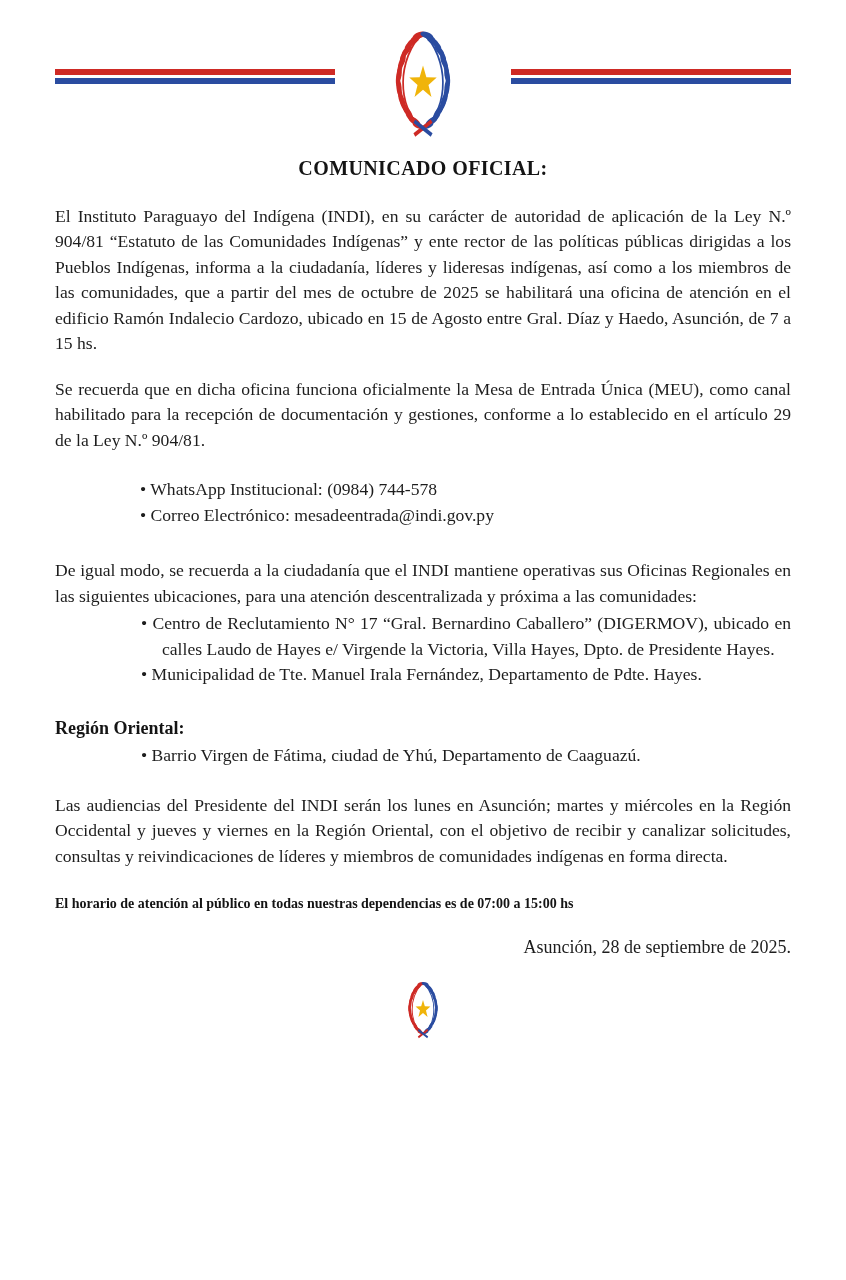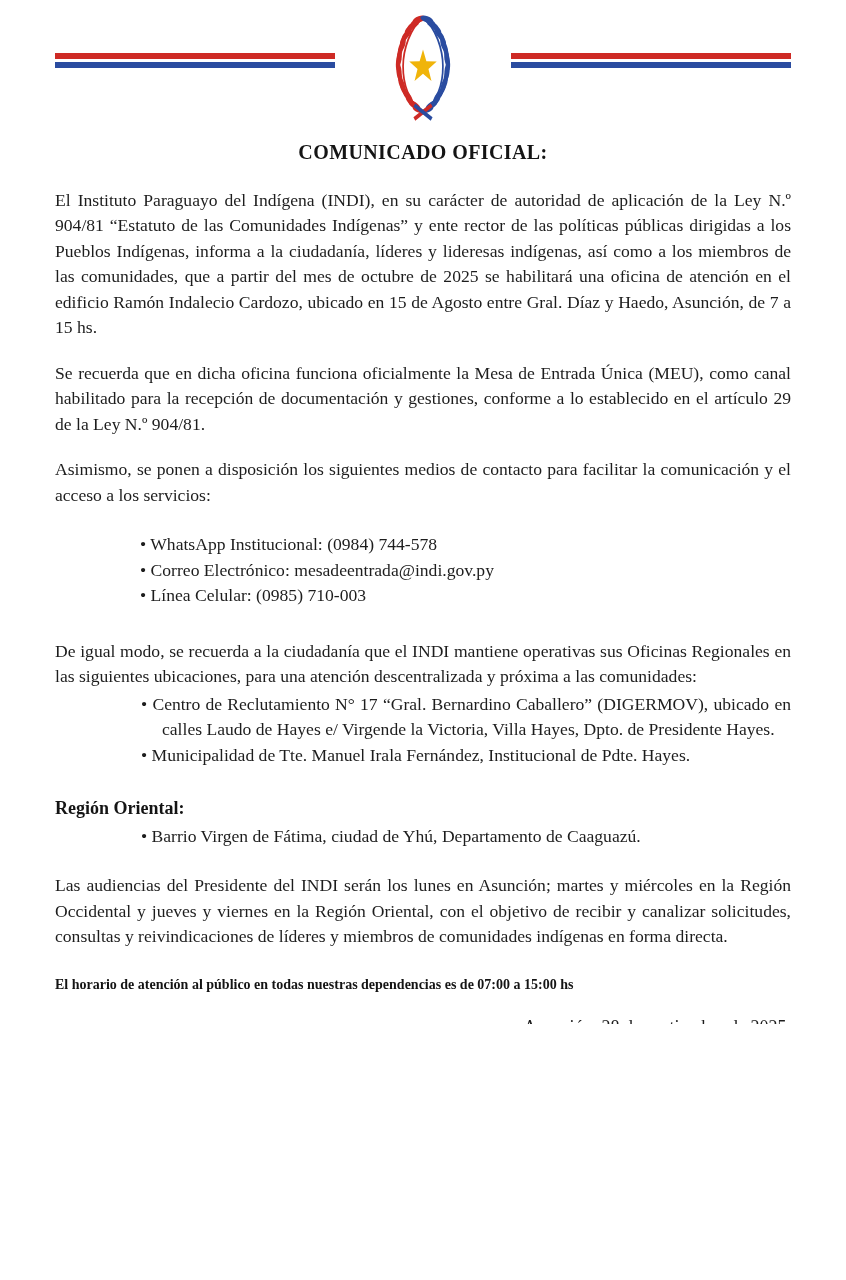--- a/index.html
+++ b/index.html
@@ -1,20 +1,20 @@
 <!DOCTYPE html>
 <html><head>
 <meta charset="utf-8">
 <style>
   * { margin:0; padding:0; box-sizing:border-box; }
   html,body { background:#ffffff; }
   .page {
     position:relative;
     width:846px; height:1024px;
-    margin:0 auto;
+    margin:16px auto;
     background:#ffffff;
     padding:0 55px;
     overflow:hidden;
     font-family:"Liberation Serif","DejaVu Serif",serif;
     color:#1d1d1d;
     font-size:17.6px;
     line-height:25.5px;
   }
 
   
@@ -148,47 +148,42 @@
     <div class="stripe right">
       <div class="bar-red"></div>
       <div class="bar-blue"></div>
     </div>
   </div>
 
   <div class="doc-title">COMUNICADO OFICIAL:</div>
 
   <p class="p p-1">El Instituto Paraguayo del Indígena (INDI), en su carácter de autoridad de aplicación de la Ley N.º 904/81 “Estatuto de las Comunidades Indígenas” y ente rector de las políticas públicas dirigidas a los Pueblos Indígenas, informa a la ciudadanía, líderes y lideresas indígenas, así como a los miembros de las comunidades, que a partir del mes de octubre de 2025 se habilitará una oficina de atención en el edificio Ramón Indalecio Cardozo, ubicado en 15 de Agosto entre Gral. Díaz y Haedo, Asunción, de 7 a 15 hs.</p>
   <p class="p p-2">Se recuerda que en dicha oficina funciona oficialmente la Mesa de Entrada Única (MEU), como canal habilitado para la recepción de documentación y gestiones, conforme a lo establecido en el artículo 29 de la Ley N.º 904/81.</p>
-  <p class="p p-3">Asimismo, se ponen a disposición los siguientes medios de contacto para facilitar la comunicación y el acceso a los servicios:</p>
 
   <div class="contacts">
     <div class="cbullet">
       <span>•</span>
       <span>WhatsApp Institucional: (0984) 744-578</span>
     </div>
     <div class="cbullet">
       <span>•</span>
       <span>Correo Electrónico: mesadeentrada@indi.gov.py</span>
     </div>
-    <div class="cbullet">
-      <span>•</span>
-      <span>Línea Celular: (0985) 710-003</span>
-    </div>
   </div>
 
   <p class="p p-4">De igual modo, se recuerda a la ciudadanía que el INDI mantiene operativas sus Oficinas Regionales en las siguientes ubicaciones, para una atención descentralizada y próxima a las comunidades:</p>
 
   <div class="rlist">
     <div class="rbullet">
       <span>•</span>
       <span>Centro de Reclutamiento N° 17 “Gral. Bernardino Caballero” (DIGERMOV), ubicado en calles Laudo de Hayes e/ Virgende la Victoria, Villa Hayes, Dpto. de Presidente Hayes.</span>
     </div>
     <div class="rbullet">
       <span>•</span>
-      <span>Municipalidad de Tte. Manuel Irala Fernández, Institucional de Pdte. Hayes.</span>
+      <span>Municipalidad de Tte. Manuel Irala Fernández, Departamento de Pdte. Hayes.</span>
     </div>
   </div>
 
   <div class="region-heading rh-ori">Región Oriental:</div>
   <div class="rlist">
     <div class="rbullet">
       <span>•</span>
       <span>Barrio Virgen de Fátima, ciudad de Yhú, Departamento de Caaguazú.</span>
     </div>
   </div>

